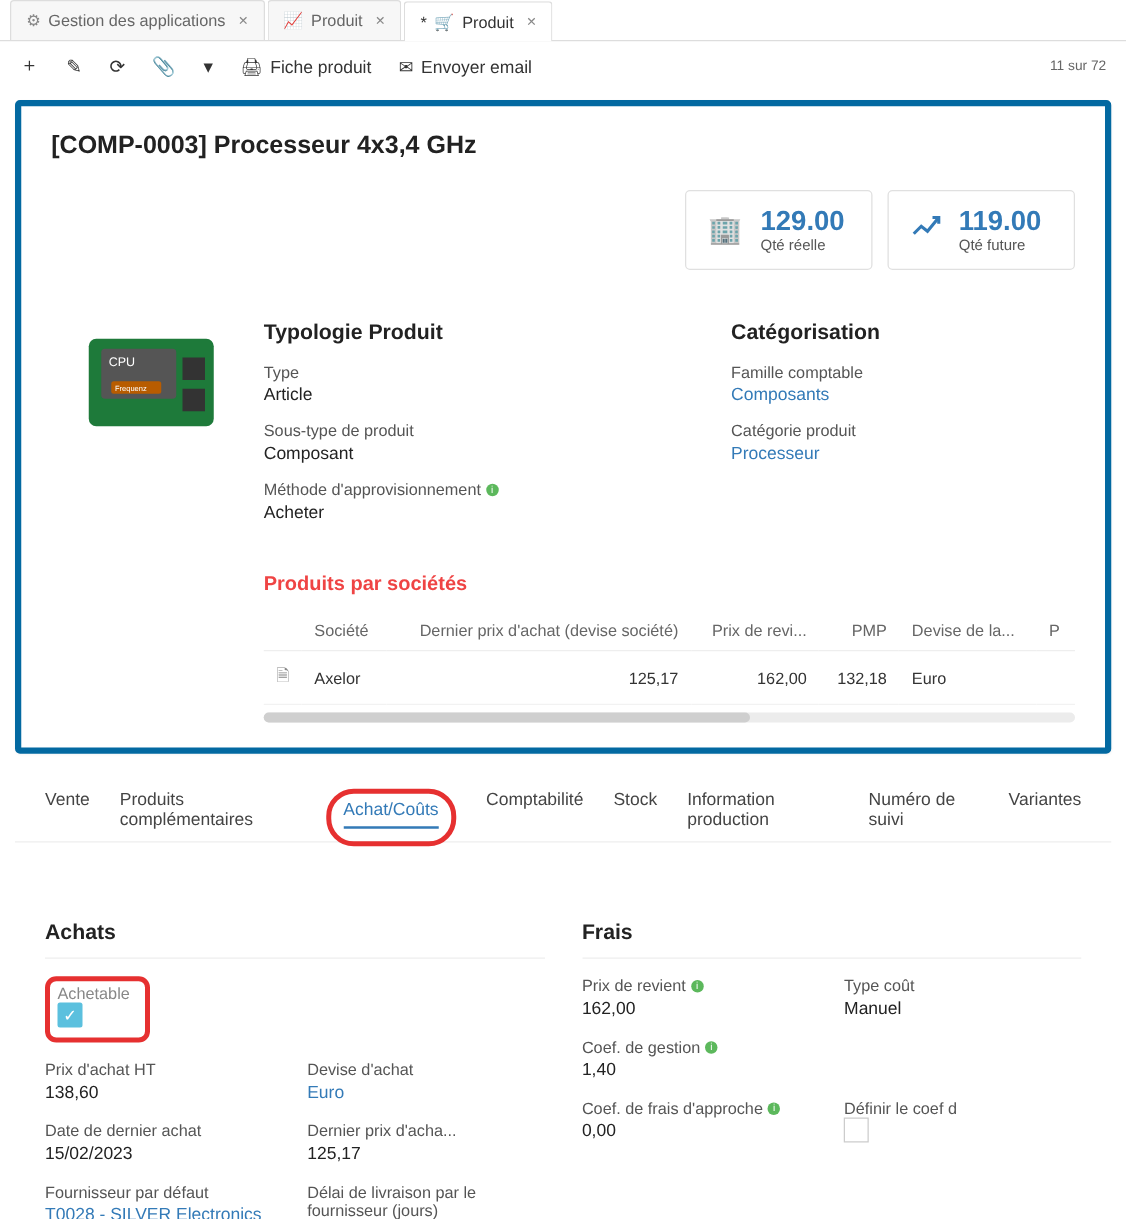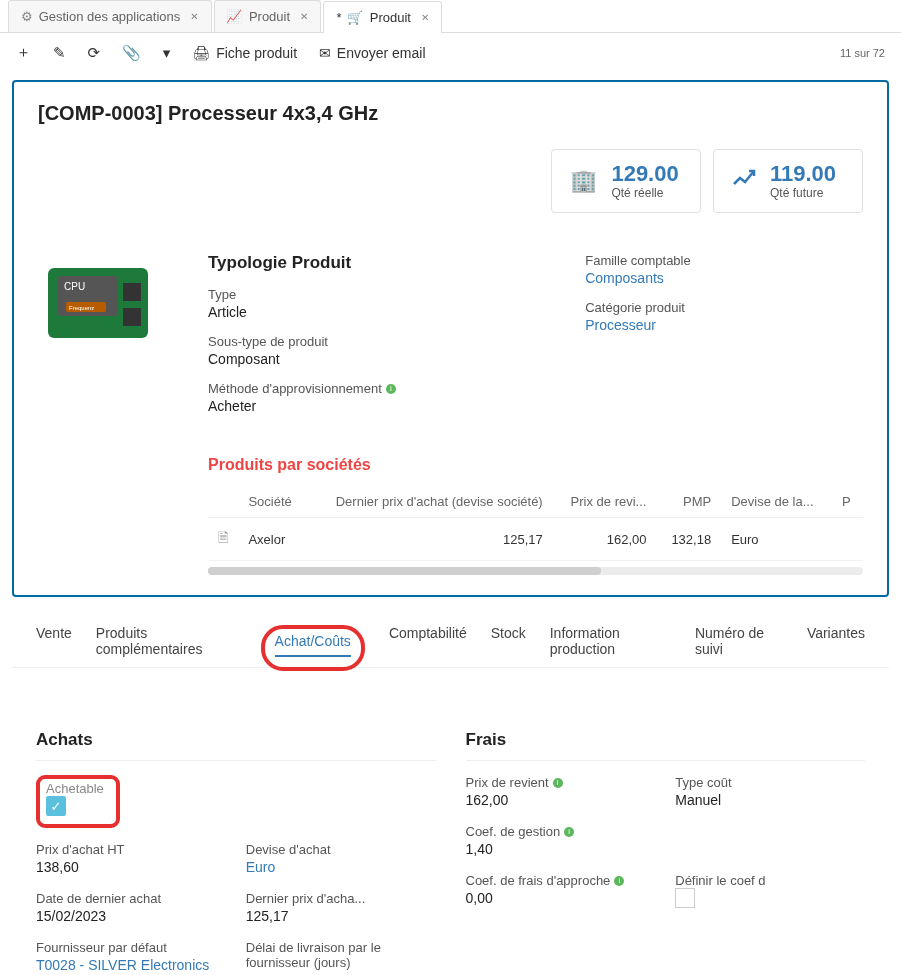--- a/index.html
+++ b/index.html
@@ -16,34 +16,34 @@
   .icon-cart { color: #d9534f; }
 
   
   .toolbar { display: flex; align-items: center; justify-content: space-between; padding: 10px 16px; }
   .toolbar-left { display: flex; align-items: center; gap: 22px; }
   .toolbar-right { color: #666; font-size: 11px; }
   .tb-btn { color: #333; font-size: 14px; cursor: pointer; display: flex; align-items: center; gap: 6px; }
   .tb-btn.icon-only { font-size: 15px; }
 
   
-  .card { margin: 8px 12px; border: 2px solid #0369a1; border-radius: 4px; padding: 20px 24px; box-shadow: 0 1px 2px rgba(0,0,0,0.04); }
+  .card { margin: 8px 12px; border: 5px solid #0369a1; border-radius: 4px; padding: 20px 24px; box-shadow: 0 1px 2px rgba(0,0,0,0.04); }
   .card-title { font-size: 20px; font-weight: 700; color: #222; margin-bottom: 24px; }
 
   
   .kpi-row { display: flex; justify-content: flex-end; gap: 12px; margin-bottom: 40px; }
   .kpi { border: 1px solid #e0e0e0; border-radius: 4px; padding: 12px 18px; display: flex; align-items: center; gap: 14px; min-width: 150px; }
   .kpi-icon { font-size: 22px; color: #337ab7; }
   .kpi-body { display: flex; flex-direction: column; }
   .kpi-value { font-size: 22px; font-weight: 700; color: #337ab7; line-height: 1.1; }
   .kpi-label { font-size: 12px; color: #555; }
 
   
   .detail-grid { display: flex; gap: 30px; }
-  .product-img { width: 140px; height: 100px; display: flex; align-items: center; justify-content: flex-start; }
+  .product-img { width: 140px; height: 100px; display: flex; align-items: center; justify-content: flex-end; }
   .product-img svg { width: 120px; height: 90px; }
   .col { flex: 1; }
   .section-title { font-size: 17px; font-weight: 700; color: #222; margin-bottom: 14px; }
   .field { margin-bottom: 14px; }
   .field-label { font-size: 13px; color: #555; display: flex; align-items: center; gap: 4px; }
   .field-value { font-size: 14px; color: #222; margin-top: 2px; }
   .link { color: #337ab7; }
   .info-icon { display:inline-flex; width:10px; height:10px; border-radius:50%; background:#5cb85c; color:#fff; font-size:8px; align-items:center; justify-content:center; line-height:1; }
 
   
@@ -165,20 +165,21 @@
       <div class="field">
         <div class="field-label">
           <span>Méthode d'approvisionnement</span>
           <span class="info-icon">i</span>
         </div>
         <div class="field-value">Acheter</div>
       </div>
     </div>
 
     <div class="col" style="flex:0.8">
+      <div class="section-title">Catégorisation</div>
       <div class="field">
         <div class="field-label">Famille comptable</div>
         <div class="field-value link">Composants</div>
       </div>
       <div class="field">
         <div class="field-label">Catégorie produit</div>
         <div class="field-value link">Processeur</div>
       </div>
     </div>
   </div>

